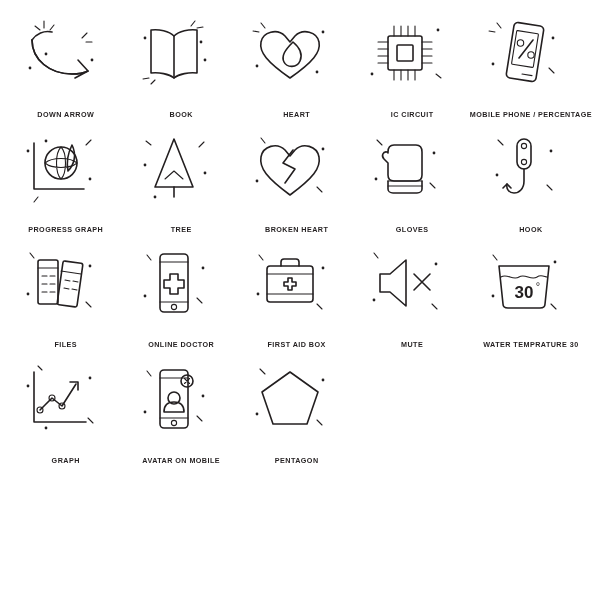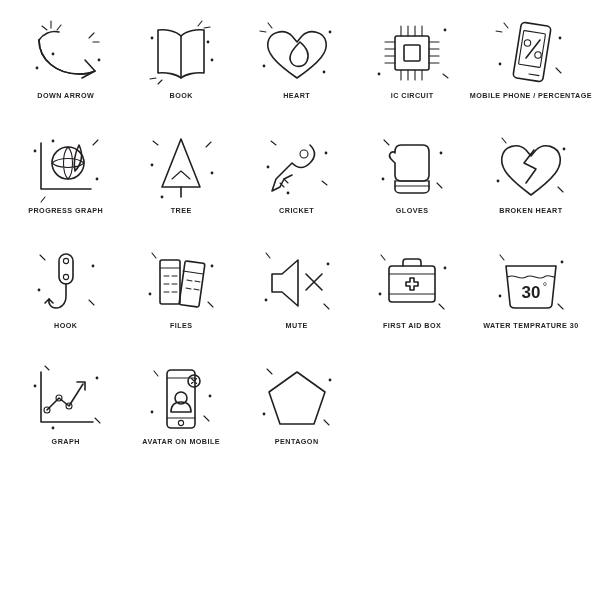--- a/index.html
+++ b/index.html
@@ -27,29 +27,28 @@
     display: flex;
     flex-direction: column;
     align-items: center;
     justify-content: flex-start;
   }
   .glyph-box {
     width: 100px;
     height: 78px;
     display: flex;
     align-items: center;
-    justify-content: center;
     position: relative;
   }
   .glyph-box svg {
     display: block;
     overflow: visible;
   }
   .cell-label {
-    margin-top: 0;
+    margin-top: 19px;
     font-size: 7.2px;
     letter-spacing: 0.45px;
     font-weight: bold;
     color: #231f20;
     text-align: center;
     text-transform: uppercase;
     line-height: 1.1;
     white-space: nowrap;
   }
   .ln {
@@ -187,60 +186,46 @@
         <path class="spark" d="M20 14 l-5 -4 M68 16 l5 -5"></path>
         <circle class="dot" cx="14" cy="34" r="1.4"></circle>
         <circle class="dot" cx="74" cy="42" r="1.4"></circle>
         <circle class="dot" cx="24" cy="66" r="1.4"></circle>
       </svg>
     </div>
     <div class="cell-label">Tree</div>
   </div>
 
 
-  <div class="cell">
-    <div class="glyph-box">
-      <svg width="86" height="74" viewBox="0 0 86 74">
-        <path class="ln" d="M56 14 C62 20, 62 26, 56 32 C50 38, 44 38, 38 32 L22 48 L18 60 L26 56 L30 48 L38 44"></path>
-        <circle class="ln-thin" cx="50" cy="23" r="4"></circle>
-        <path class="ln-thin" d="M30 48 L34 52 M26 52 L30 56"></path>
-        <path class="spark" d="M22 14 l-5 -4 M68 50 l5 4"></path>
-        <circle class="dot" cx="14" cy="36" r="1.4"></circle>
-        <circle class="dot" cx="72" cy="22" r="1.4"></circle>
-        <circle class="dot" cx="34" cy="62" r="1.4"></circle>
-      </svg>
-    </div>
-    <div class="cell-label">Cricket</div>
+
+  <div class="cell">
+    <div class="glyph-box">
+      <svg width="86" height="74" viewBox="0 0 86 74">
+        <path class="ln" d="M43 64 C20 47, 12 37, 14 26 C16 15, 30 11, 38 19 L43 25 L48 19 C56 11, 70 15, 72 26 C74 37, 66 47, 43 64 Z"></path>
+        <path class="ln" d="M46 19 L36 32 L48 38 L38 52"></path>
+        <path class="spark" d="M18 12 l-4 -5 M70 56 l5 5"></path>
+        <circle class="dot" cx="76" cy="18" r="1.4"></circle>
+        <circle class="dot" cx="10" cy="50" r="1.4"></circle>
+      </svg>
+    </div>
+    <div class="cell-label">Broken Heart</div>
   </div>
 
   <div class="cell">
     <div class="glyph-box">
       <svg width="86" height="74" viewBox="0 0 86 74">
         <path class="ln" d="M32 14 L54 14 C58 14, 60 17, 60 21 L60 44 C60 48, 58 50, 54 50 L32 50 C28 50, 26 48, 26 44 L26 32 L22 28 C19 25, 21 20, 25 21 L26 22 L26 21 C26 17, 28 14, 32 14 Z"></path>
         <path class="ln-thin" d="M26 50 L60 50 M26 55 L60 55"></path>
         <path class="ln" d="M26 50 L26 58 C26 60, 28 62, 31 62 L55 62 C58 62, 60 60, 60 58 L60 50"></path>
         <path class="spark" d="M20 14 l-5 -5 M68 52 l5 5"></path>
         <circle class="dot" cx="72" cy="22" r="1.4"></circle>
         <circle class="dot" cx="14" cy="48" r="1.4"></circle>
       </svg>
     </div>
     <div class="cell-label">Gloves</div>
-  </div>
-
-  <div class="cell">
-    <div class="glyph-box">
-      <svg width="86" height="74" viewBox="0 0 86 74">
-        <path class="ln" d="M43 64 C20 47, 12 37, 14 26 C16 15, 30 11, 38 19 L43 25 L48 19 C56 11, 70 15, 72 26 C74 37, 66 47, 43 64 Z"></path>
-        <path class="ln" d="M46 19 L36 32 L48 38 L38 52"></path>
-        <path class="spark" d="M18 12 l-4 -5 M70 56 l5 5"></path>
-        <circle class="dot" cx="76" cy="18" r="1.4"></circle>
-        <circle class="dot" cx="10" cy="50" r="1.4"></circle>
-      </svg>
-    </div>
-    <div class="cell-label">Broken Heart</div>
   </div>
 
   <div class="cell">
     <div class="glyph-box">
       <svg width="86" height="74" viewBox="0 0 86 74">
         <rect class="ln" x="36" y="8" width="14" height="30" rx="7"></rect>
         <circle class="ln-thin" cx="43" cy="15" r="2.6"></circle>
         <circle class="ln-thin" cx="43" cy="31" r="2.6"></circle>
         <path class="ln" d="M43 38 L43 50 C43 58, 38 62, 33 62 C28 62, 25 58, 26 53"></path>
         <path class="ln" d="M26 53 L22 57 M26 53 L30 57"></path>
@@ -261,48 +246,62 @@
         <rect class="ln" x="44" y="16" width="20" height="44" rx="2" transform="rotate(8 54 38)"></rect>
         <path class="ln-thin" d="M45 25 L65 28 M49 34 l5 1 M57 35 l5 1 M48 42 l5 1 M56 43 l5 1"></path>
         <path class="spark" d="M18 12 l-4 -5 M70 56 l5 5"></path>
         <circle class="dot" cx="74" cy="20" r="1.4"></circle>
         <circle class="dot" cx="12" cy="48" r="1.4"></circle>
       </svg>
     </div>
     <div class="cell-label">Files</div>
   </div>
 
-
-
-  <div class="cell">
-    <div class="glyph-box">
-      <svg width="86" height="74" viewBox="0 0 86 74">
-        <path class="ln" d="M18 28 L28 28 L44 14 L44 60 L28 46 L18 46 Z"></path>
-        <path class="ln" d="M52 28 L68 44 M68 28 L52 44"></path>
-        <path class="spark" d="M16 12 l-4 -5 M70 58 l5 5"></path>
-        <circle class="dot" cx="74" cy="18" r="1.4"></circle>
-        <circle class="dot" cx="12" cy="54" r="1.4"></circle>
-      </svg>
-    </div>
-    <div class="cell-label">Mute</div>
-  </div>
+  <div class="cell">
+    <div class="glyph-box">
+      <svg width="86" height="74" viewBox="0 0 86 74">
+        <rect class="ln" x="29" y="8" width="28" height="58" rx="4"></rect>
+        <path class="ln-thin" d="M29 16 L57 16 M29 56 L57 56"></path>
+        <circle class="ln-thin" cx="43" cy="61" r="2.6"></circle>
+        <path class="ln" d="M39 28 L47 28 L47 34 L53 34 L53 42 L47 42 L47 48 L39 48 L39 42 L33 42 L33 34 L39 34 Z"></path>
+        <path class="spark" d="M20 14 l-4 -5 M66 52 l5 5"></path>
+        <circle class="dot" cx="72" cy="22" r="1.4"></circle>
+        <circle class="dot" cx="14" cy="50" r="1.4"></circle>
+      </svg>
+    </div>
+    <div class="cell-label">Online Doctor</div>
+  </div>
+
 
   <div class="cell">
     <div class="glyph-box">
       <svg width="86" height="74" viewBox="0 0 86 74">
         <path class="ln" d="M34 20 L34 16 C34 14, 35 13, 37 13 L49 13 C51 13, 52 14, 52 16 L52 20"></path>
         <rect class="ln" x="20" y="20" width="46" height="36" rx="3"></rect>
         <path class="ln-thin" d="M20 28 L66 28 M20 48 L66 48"></path>
         <path class="ln" d="M41 32 L45 32 L45 36 L49 36 L49 40 L45 40 L45 44 L41 44 L41 40 L37 40 L37 36 L41 36 Z"></path>
         <path class="spark" d="M16 14 l-4 -5 M70 58 l5 5"></path>
         <circle class="dot" cx="76" cy="22" r="1.4"></circle>
         <circle class="dot" cx="11" cy="48" r="1.4"></circle>
       </svg>
     </div>
     <div class="cell-label">First Aid Box</div>
+  </div>
+
+  <div class="cell">
+    <div class="glyph-box">
+      <svg width="86" height="74" viewBox="0 0 86 74">
+        <path class="ln" d="M18 28 L28 28 L44 14 L44 60 L28 46 L18 46 Z"></path>
+        <path class="ln" d="M52 28 L68 44 M68 28 L52 44"></path>
+        <path class="spark" d="M16 12 l-4 -5 M70 58 l5 5"></path>
+        <circle class="dot" cx="74" cy="18" r="1.4"></circle>
+        <circle class="dot" cx="12" cy="54" r="1.4"></circle>
+      </svg>
+    </div>
+    <div class="cell-label">Mute</div>
   </div>
 
   <div class="cell">
     <div class="glyph-box">
       <svg width="86" height="74" viewBox="0 0 86 74">
         <path class="ln" d="M18 20 L22 58 C22 61, 24 62, 27 62 L59 62 C62 62, 64 61, 64 58 L68 20 Z"></path>
         <path class="ln-thin" d="M20 31 C26 27, 32 35, 38 31 C44 27, 50 35, 56 31 C60 28, 64 31, 66 31"></path>
         <text x="43" y="52" font-family="Liberation Sans, sans-serif" font-size="17" font-weight="bold" text-anchor="middle" fill="#231f20">30</text>
         <text x="57" y="44" font-family="Liberation Sans, sans-serif" font-size="11" text-anchor="middle" fill="#231f20">°</text>
         <path class="spark" d="M16 14 l-4 -5 M70 58 l5 5"></path>

